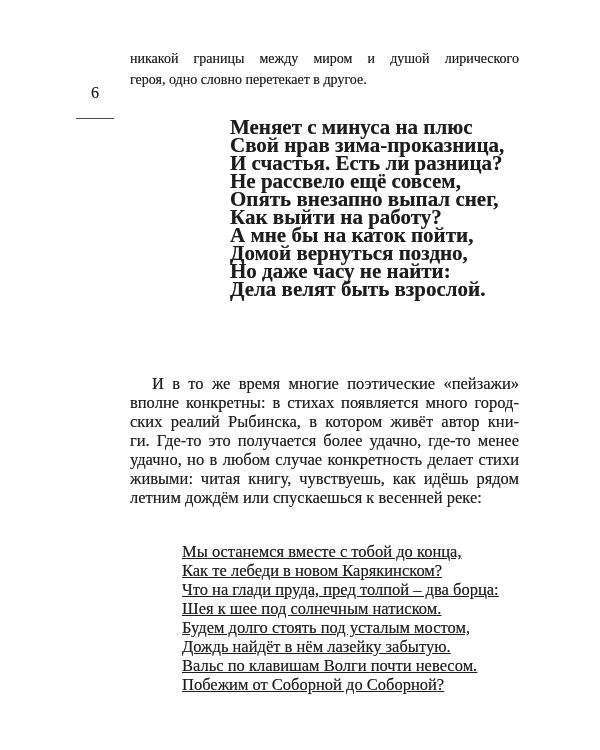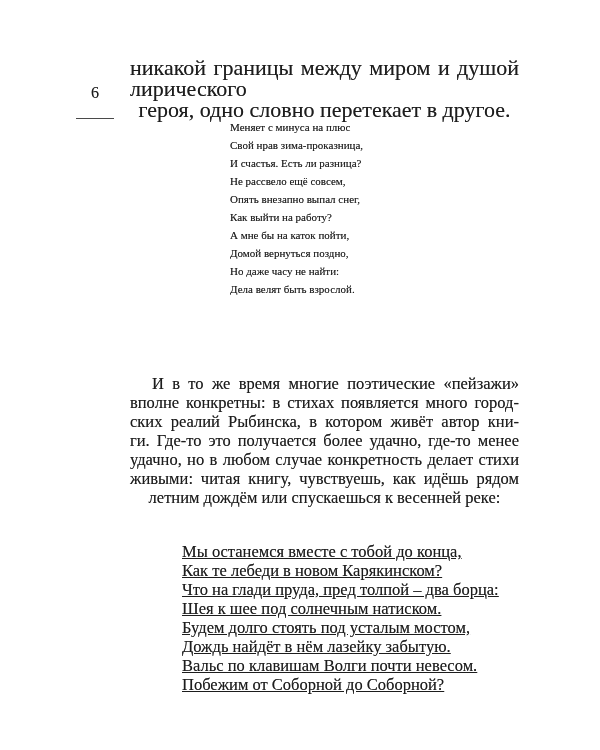--- a/index.html
+++ b/index.html
@@ -35,49 +35,50 @@
     margin: 16px auto 0 auto;
     border: none;
     border-top: 1px solid #4a4a4a;
     height: 0;
   }
 
   
   .intro {
     position: absolute;
     left: 130px;
-    top: 57px;
+    top: 48px;
     width: 389px;
-    font-size: 22px;
+    font-size: 14px;
     line-height: 21px;
   }
 
   
   .jline {
     text-align: justify;
     text-align-last: justify;
     text-justify: inter-word;
     white-space: normal;
   }
   .jlast {
-    text-align: center;
+    text-align: left;
   }
   .indent {
     text-indent: 22px;
     margin-top: 24px;
   }
 
   
   .poem1 {
     position: absolute;
     left: 230px;
     top: 118px;
-    font-size: 11px;
+    font-size: 21px;
     line-height: 18px;
     white-space: nowrap;
+    font-weight: bold;
   }
 
   
   .prose {
     position: absolute;
     left: 130px;
     top: 350px;
     width: 389px;
     font-size: 16.5px;
     line-height: 19px;

